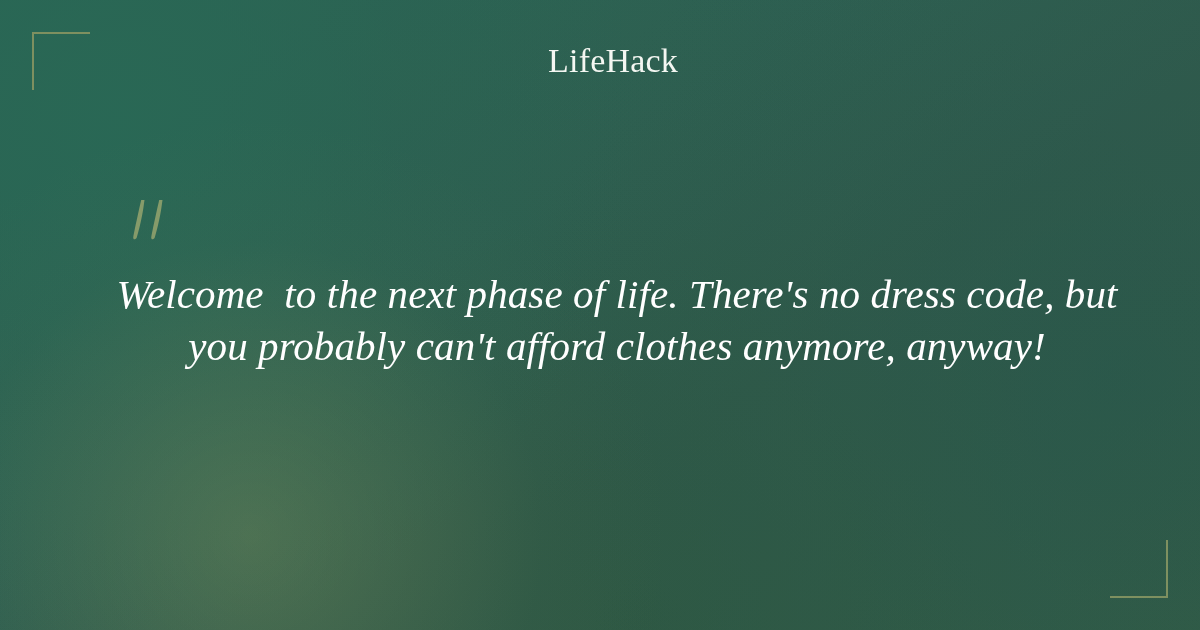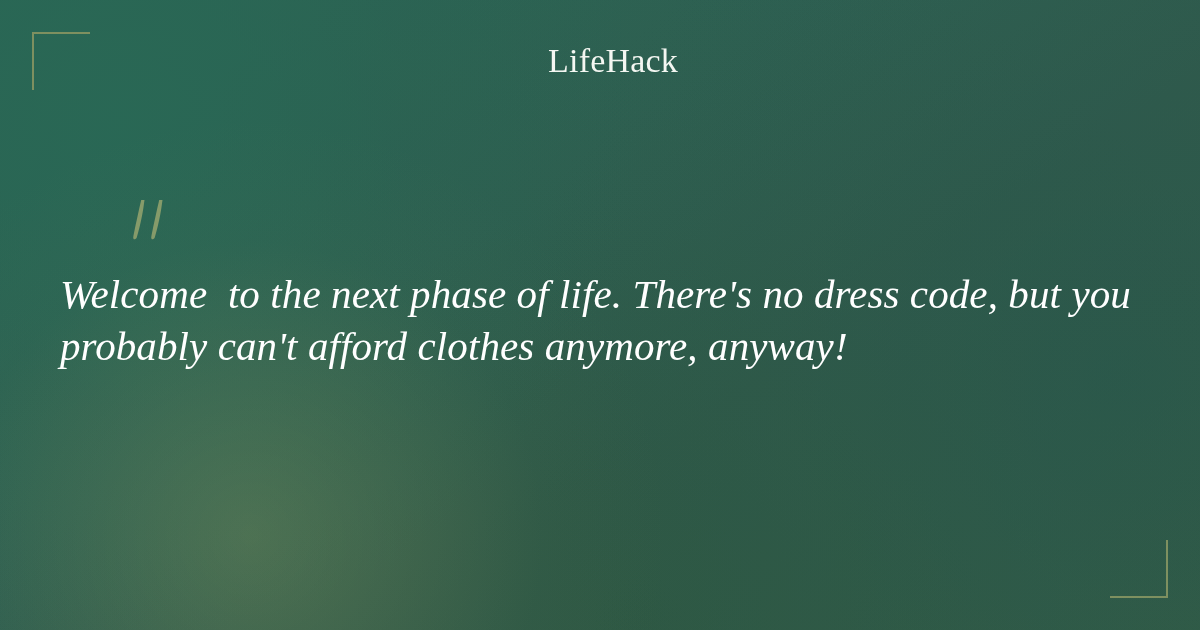--- a/index.html
+++ b/index.html
@@ -81,22 +81,24 @@
     right: 60px;
     top: 268px;
   }
   .quote-text {
     font-family: "Liberation Serif", "DejaVu Serif", serif;
     font-style: italic;
     font-weight: 400;
     font-size: 41px;
     line-height: 52px;
     color: #ffffff;
+    text-align: center;
     letter-spacing: 0.1px;
     white-space: pre-wrap;
+    margin-left: 34px;
   }
 </style>
 </head>
 <body>
 
 <div class="card">
 
   <div class="corner corner-tl"></div>
 
   <div class="brand">LifeHack</div>

